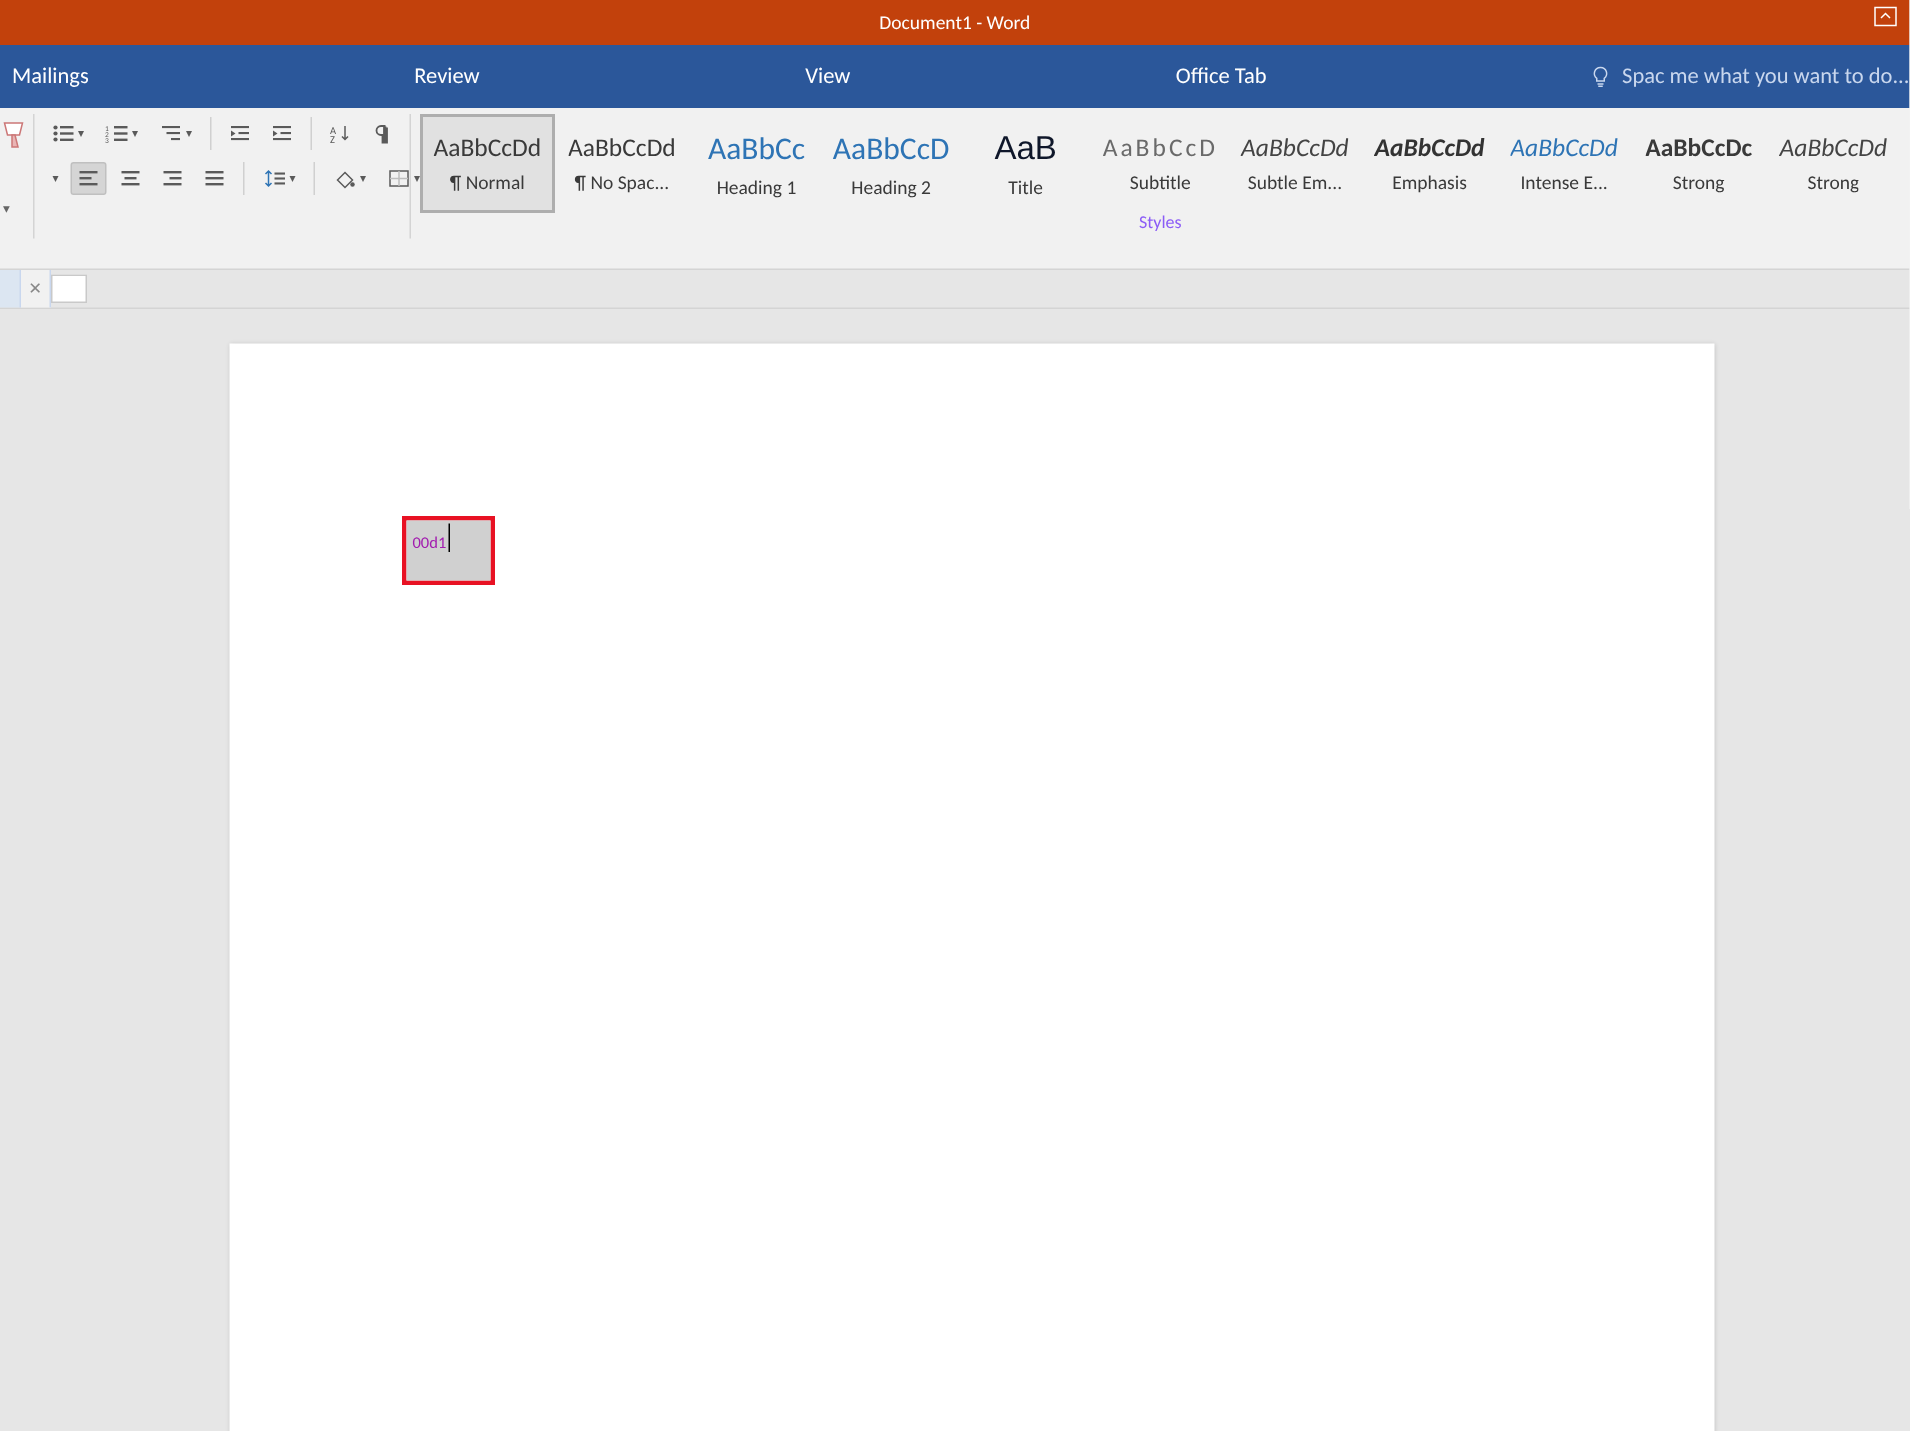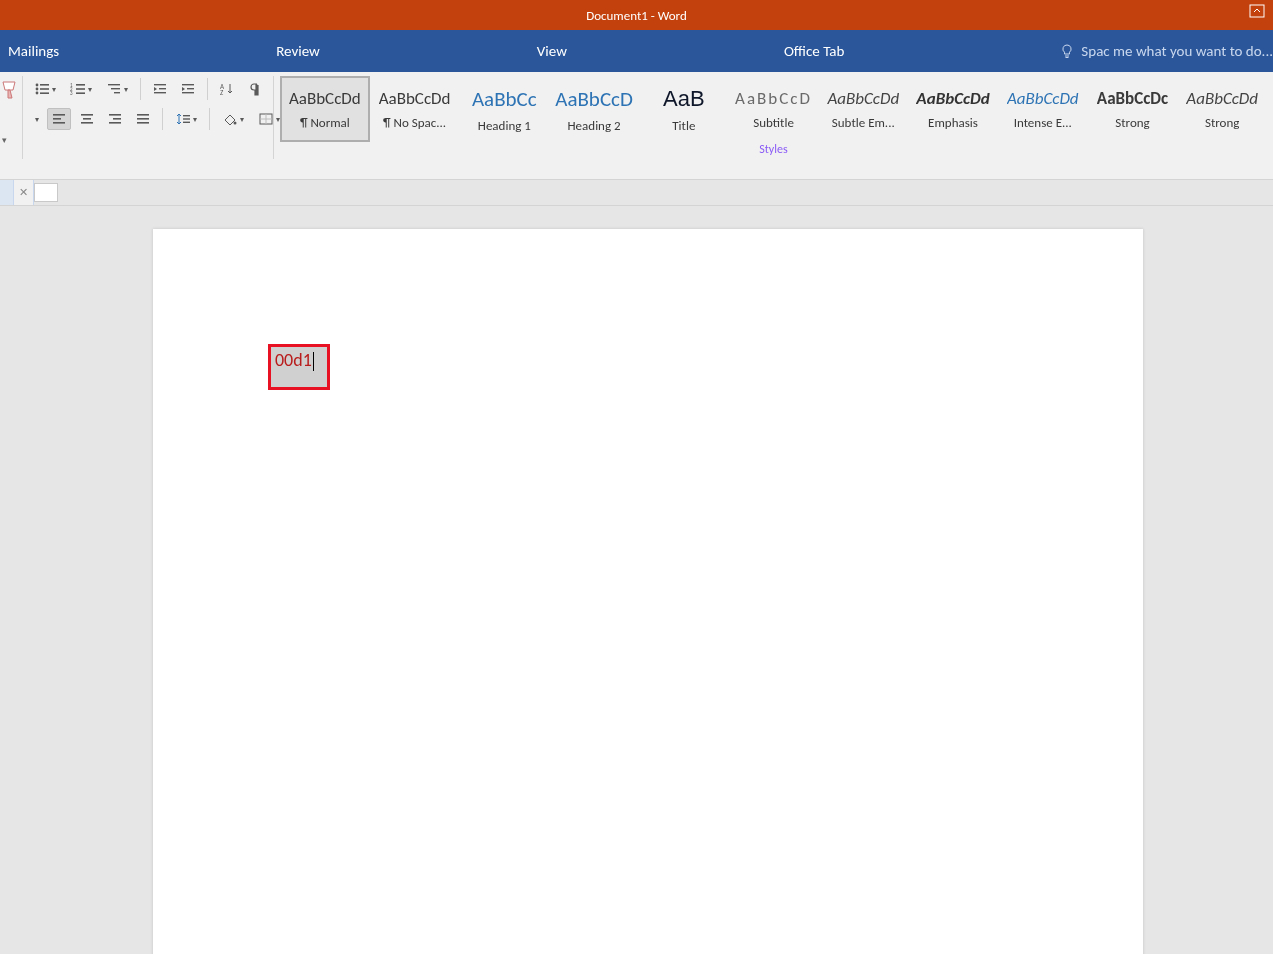--- a/index.html
+++ b/index.html
@@ -179,22 +179,22 @@
     left:115px;
     top:115px;
     width:62px;
     height:46px;
     border:3px solid #e81123;
   }
   .sel-inner{
     width:100%;height:100%;
     background:#d0d0d0;
     font-family:Calibri,Arial,sans-serif;
-    font-size:18px;
-    color:#b91c1c;
+    font-size:11px;
+    color:#a21caf;
     padding:2px 4px 0 4px;
   }
   .sel-inner .cursor{
     display:inline-block;width:1px;height:19px;background:#000;vertical-align:text-bottom;margin-left:1px;
   }
 </style>
 </head>
 <body>
 
 <div class="titlebar">

